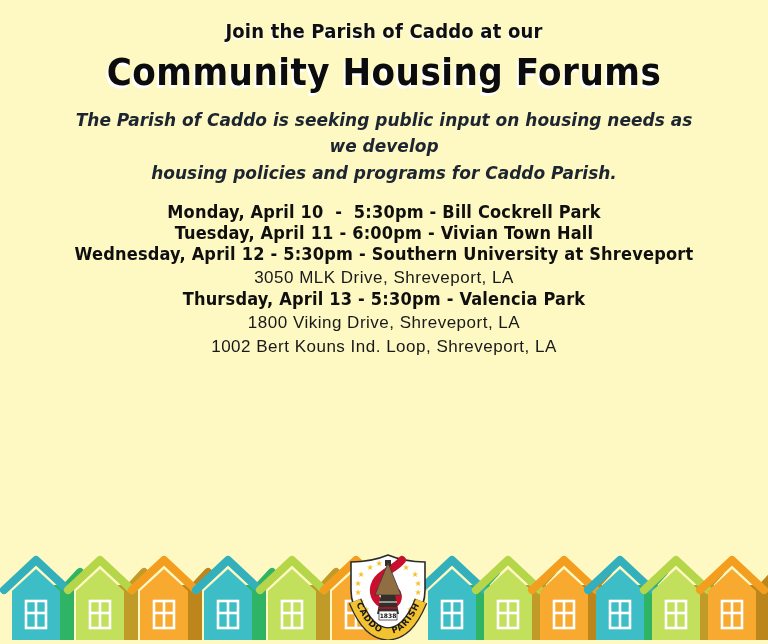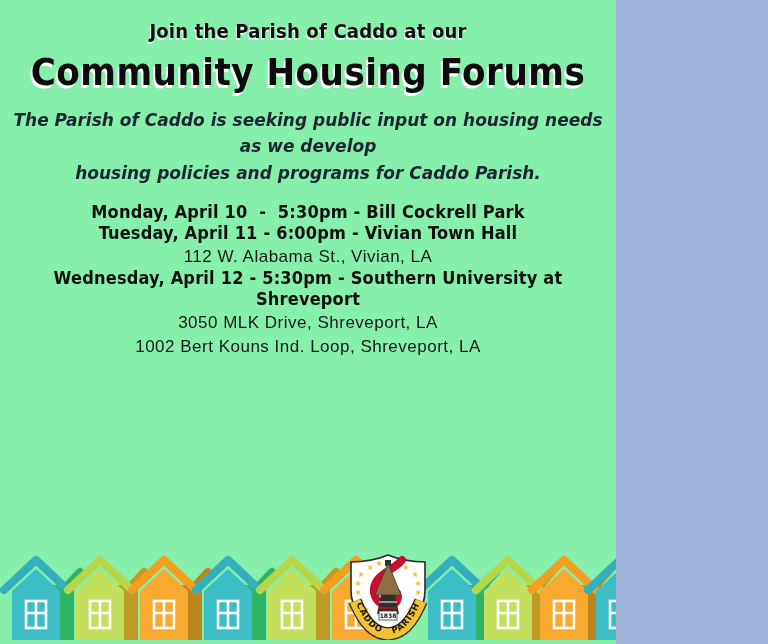--- a/index.html
+++ b/index.html
@@ -1,18 +1,18 @@
 <!DOCTYPE html>
 <html><head>
 <meta charset="utf-8">
 <style>
   html,body{margin:0;padding:0;background:#9fb4d8;}
   .flyer{
-    position:relative;width:616px;height:644px;overflow:hidden;
-    background:#86efac;
+    position:relative;width:768px;height:644px;overflow:hidden;
+    background:#fef9c3;
     font-family:"Liberation Sans", sans-serif;
   }
   .kicker{
     margin:19px 0 0 0;text-align:center;
     font-family:"DejaVu Sans", sans-serif;font-stretch:condensed;
     font-weight:800;font-size:20px;color:#0f0f0f;letter-spacing:.2px;
     text-shadow:-1px 2px 0 rgba(255,255,255,.8);
   }
   .title{
     margin:7px 0 8px 0;text-align:center;
@@ -50,25 +50,28 @@
     <div>The Parish of Caddo is seeking public input on housing needs as we develop</div>
     <div>housing policies and programs for Caddo Parish.</div>
   </div>
 
   <div class="events">
     <div class="event">
       <div class="event-title">Monday, April 10  -  5:30pm - Bill Cockrell Park</div>
     </div>
     <div class="event">
       <div class="event-title">Tuesday, April 11 - 6:00pm - Vivian Town Hall</div>
-      <div class="event-address">112 W. Alabama St., Vivian, LA</div>
     </div>
     <div class="event">
       <div class="event-title">Wednesday, April 12 - 5:30pm - Southern University at Shreveport</div>
       <div class="event-address">3050 MLK Drive, Shreveport, LA</div>
+    </div>
+    <div class="event">
+      <div class="event-title">Thursday, April 13 - 5:30pm - Valencia Park</div>
+      <div class="event-address">1800 Viking Drive, Shreveport, LA</div>
     </div>
     <div class="event">
       <div class="event-address">1002 Bert Kouns Ind. Loop, Shreveport, LA</div>
     </div>
   </div>
 
   <svg class="houses" width="768" height="95" viewBox="0 0 768 95" aria-hidden="true">
     <g>
         <rect x="54" y="36" width="20" height="55" fill="#2FB364"></rect>
         <path d="M 68,36 L 80,23" stroke="#2FB364" stroke-width="8" stroke-linecap="round" fill="none"></path>

